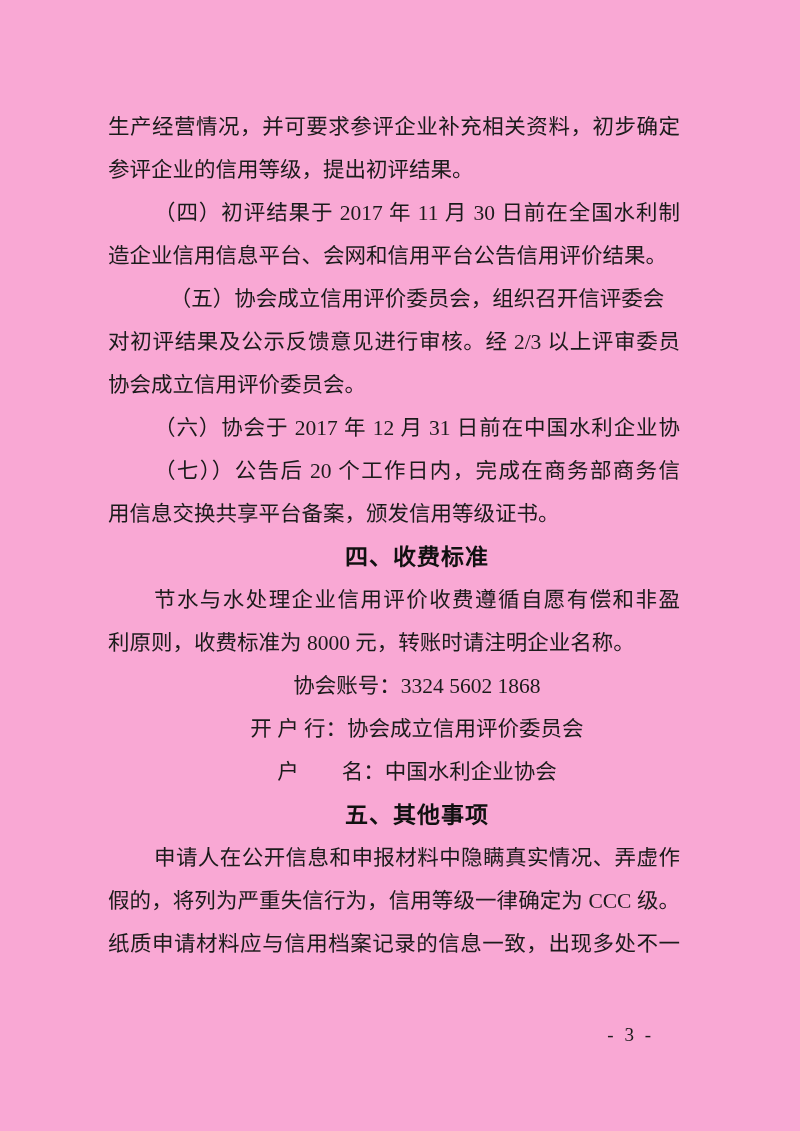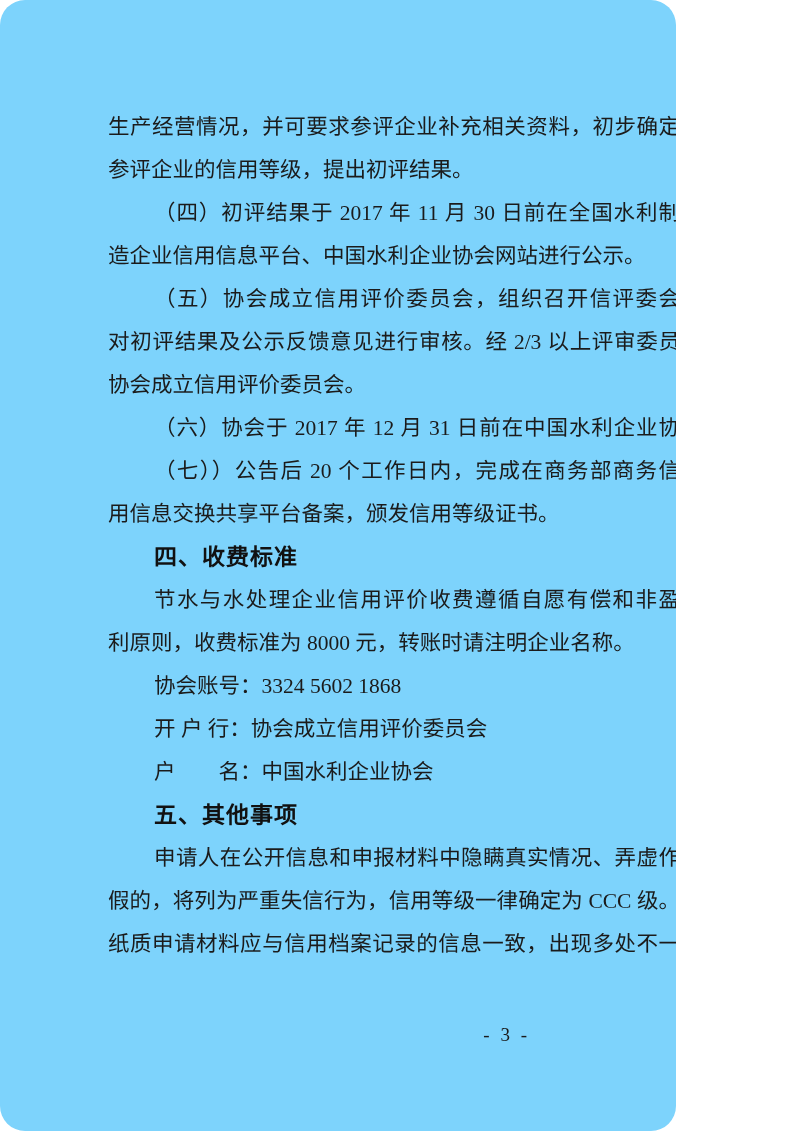--- a/index.html
+++ b/index.html
@@ -2,27 +2,26 @@
 <html lang="zh-CN"><head>
 <meta charset="utf-8">
 <style>
   html, body {
     margin: 0;
     padding: 0;
     background: #ffffff;
   }
   .doc {
     position: relative;
-    width: 676px;
+    width: 800px;
     height: 1131px;
-    background: #7dd3fc;
+    background: #f9a8d4;
     color: #1b1b1b;
     font-family: "Liberation Serif", "DejaVu Serif", serif;
     overflow: hidden;
-    border-radius: 25px;
   }
   .content {
     position: absolute;
     left: 108px;
     top: 106px;
     width: 572px;
   }
   .line {
     font-size: 21.5px;
     line-height: 43px;
@@ -30,20 +29,21 @@
     text-align: left;
     white-space: normal;
     overflow: hidden;
   }
   .fill {
     text-align: justify;
     text-align-last: justify;
   }
   .ind {
     text-indent: 46px;
+    text-align: center;
   }
   .heading {
     font-family: "Liberation Sans", "DejaVu Sans", sans-serif;
     font-weight: 700;
     font-size: 23px;
     color: #111111;
     letter-spacing: 1px;
   }
   .pagenum {
     position: absolute;
@@ -57,21 +57,21 @@
   }
 </style>
 </head>
 <body>
 
 <div class="doc">
   <div class="content">
     <div class="line fill">生产经营情况，并可要求参评企业补充相关资料，初步确定</div>
     <div class="line">参评企业的信用等级，提出初评结果。</div>
     <div class="line fill ind">（四）初评结果于 2017 年 11 月 30 日前在全国水利制</div>
-    <div class="line">造企业信用信息平台、中国水利企业协会网站进行公示。</div>
+    <div class="line">造企业信用信息平台、会网和信用平台公告信用评价结果。</div>
     <div class="line fill ind">（五）协会成立信用评价委员会，组织召开信评委会议，</div>
     <div class="line fill">对初评结果及公示反馈意见进行审核。经 2/3 以上评审委员</div>
     <div class="line">协会成立信用评价委员会。</div>
     <div class="line fill ind">（六）协会于 2017 年 12 月 31 日前在中国水利企业协</div>
     <div class="line fill ind">（七））公告后 20 个工作日内，完成在商务部商务信</div>
     <div class="line">用信息交换共享平台备案，颁发信用等级证书。</div>
     <div class="line heading ind">四、收费标准</div>
     <div class="line fill ind">节水与水处理企业信用评价收费遵循自愿有偿和非盈</div>
     <div class="line">利原则，收费标准为 8000 元，转账时请注明企业名称。</div>
     <div class="line ind">协会账号：3324 5602 1868</div>

